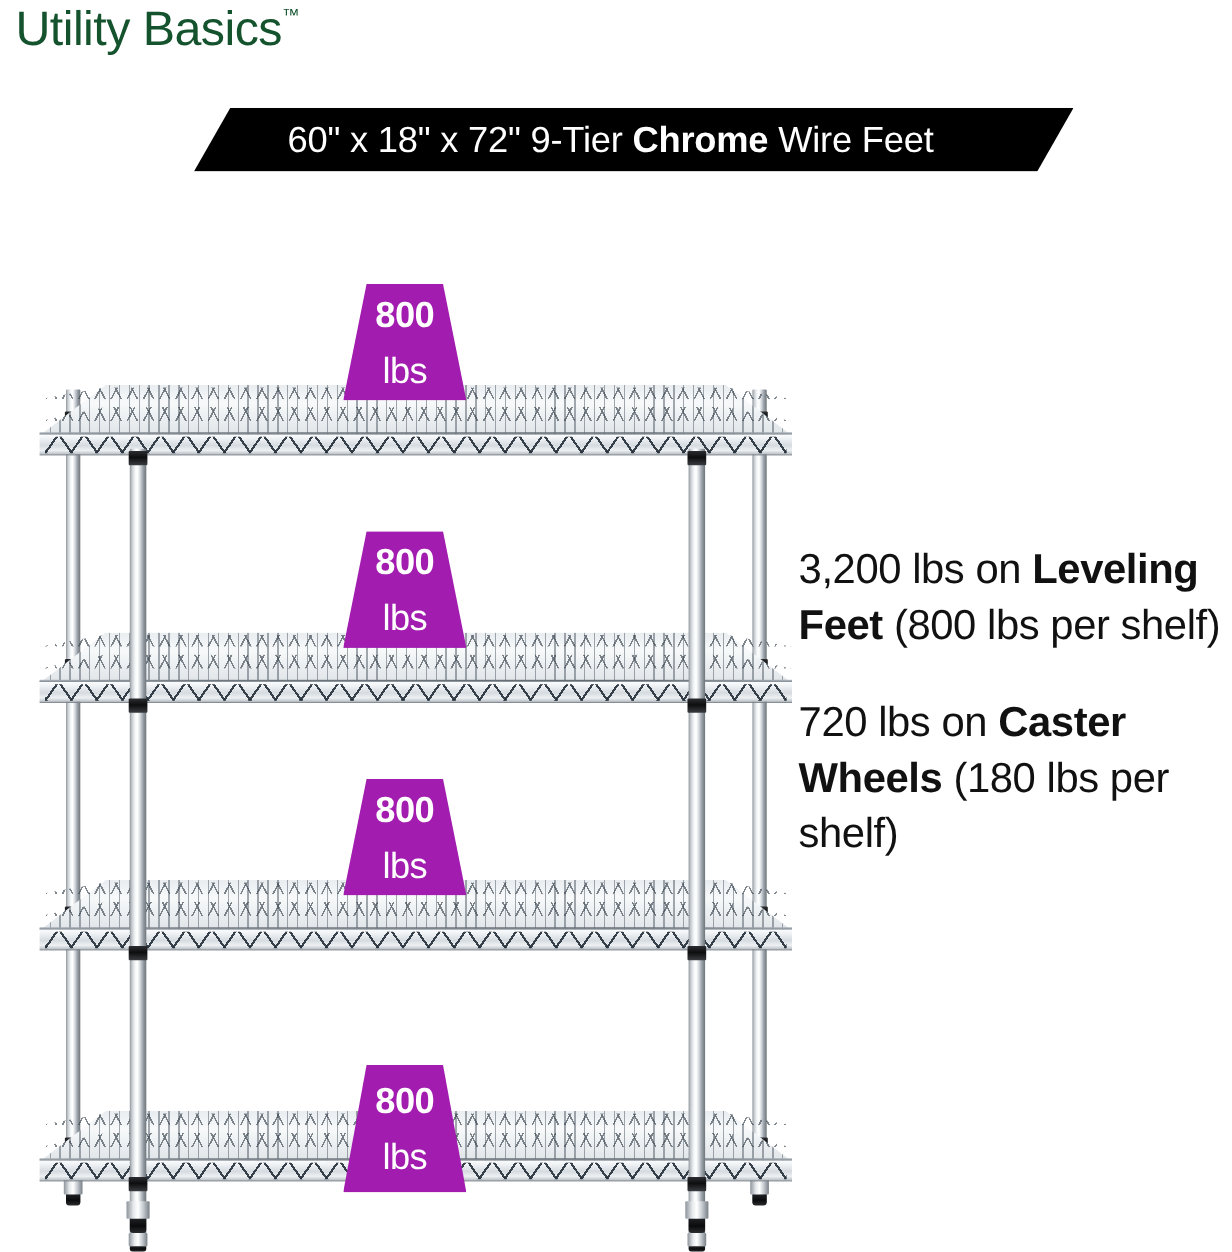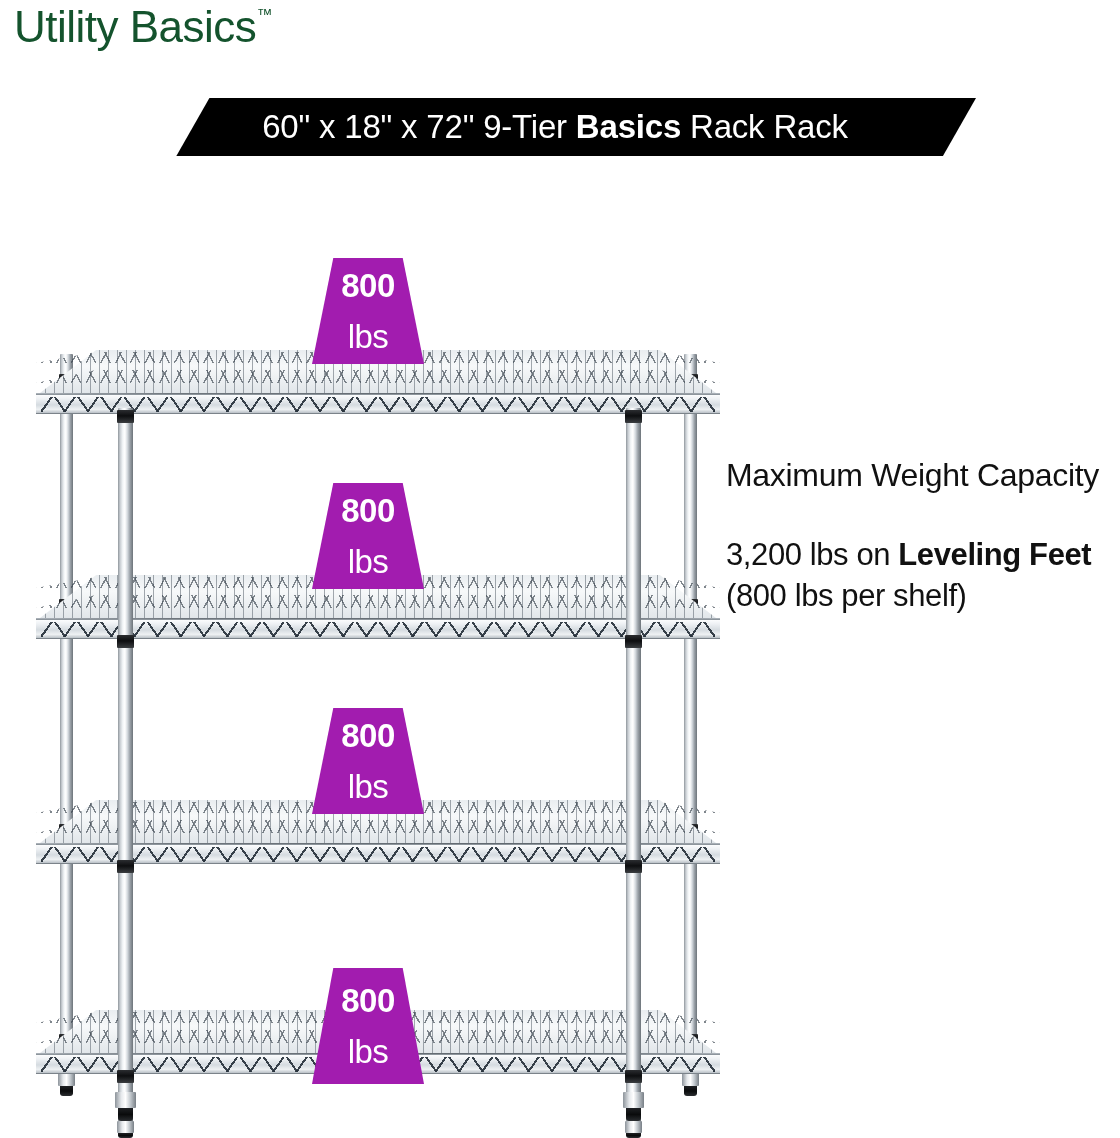--- a/index.html
+++ b/index.html
@@ -63,21 +63,21 @@
   #info h2 {
     margin: 0;
     font-size: 32px;
     font-weight: 400;
     line-height: 1.28;
     letter-spacing: -0.3px;
     color: #111;
   }
   #info p {
     margin: 38px 0 0 0;
-    font-size: 31px;
+    font-size: 38px;
     font-weight: 400;
     line-height: 1.33;
     letter-spacing: -0.4px;
     color: #111;
   }
   #info p b { font-weight: 700; }
 
   
   #rack {
     position: absolute;
@@ -204,32 +204,34 @@
 <body>
 
 <div id="brand">
   <span>Utility Basics</span><span class="tm">™</span>
 </div>
 
 <div id="banner">
   <div id="banner-text">
     <span>60" x 18" x 72"</span>
     <span>9-Tier</span>
-    <b>Basics</b>
-    <span>Rack Rack</span>
+    <b>Chrome</b>
+    <span>Wire Feet</span>
   </div>
 </div>
 
 <div id="info">
-  <h2>Maximum Weight Capacity</h2>
 
   <p>
     <span>3,200</span><span> lbs on </span><b>Leveling Feet</b><span> (800 lbs per shelf)</span>
   </p>
 
+  <p>
+    <span>720</span><span> lbs on </span><b>Caster Wheels</b><span> (180 lbs per shelf)</span>
+  </p>
 </div>
 
 <div id="rack">
 
   <div class="post" style="left:24px; top:4px; height:740px; z-index:5;"></div>
   <div class="post" style="left:648px; top:4px; height:740px; z-index:5;"></div>
 
   <div class="collar" style="left:23px; top:24px; width:15px; height:12px; z-index:6;"></div>
   <div class="collar" style="left:647px; top:24px; width:15px; height:12px; z-index:6;"></div>
   <div class="collar" style="left:23px; top:249px; width:15px; height:12px; z-index:6;"></div>

